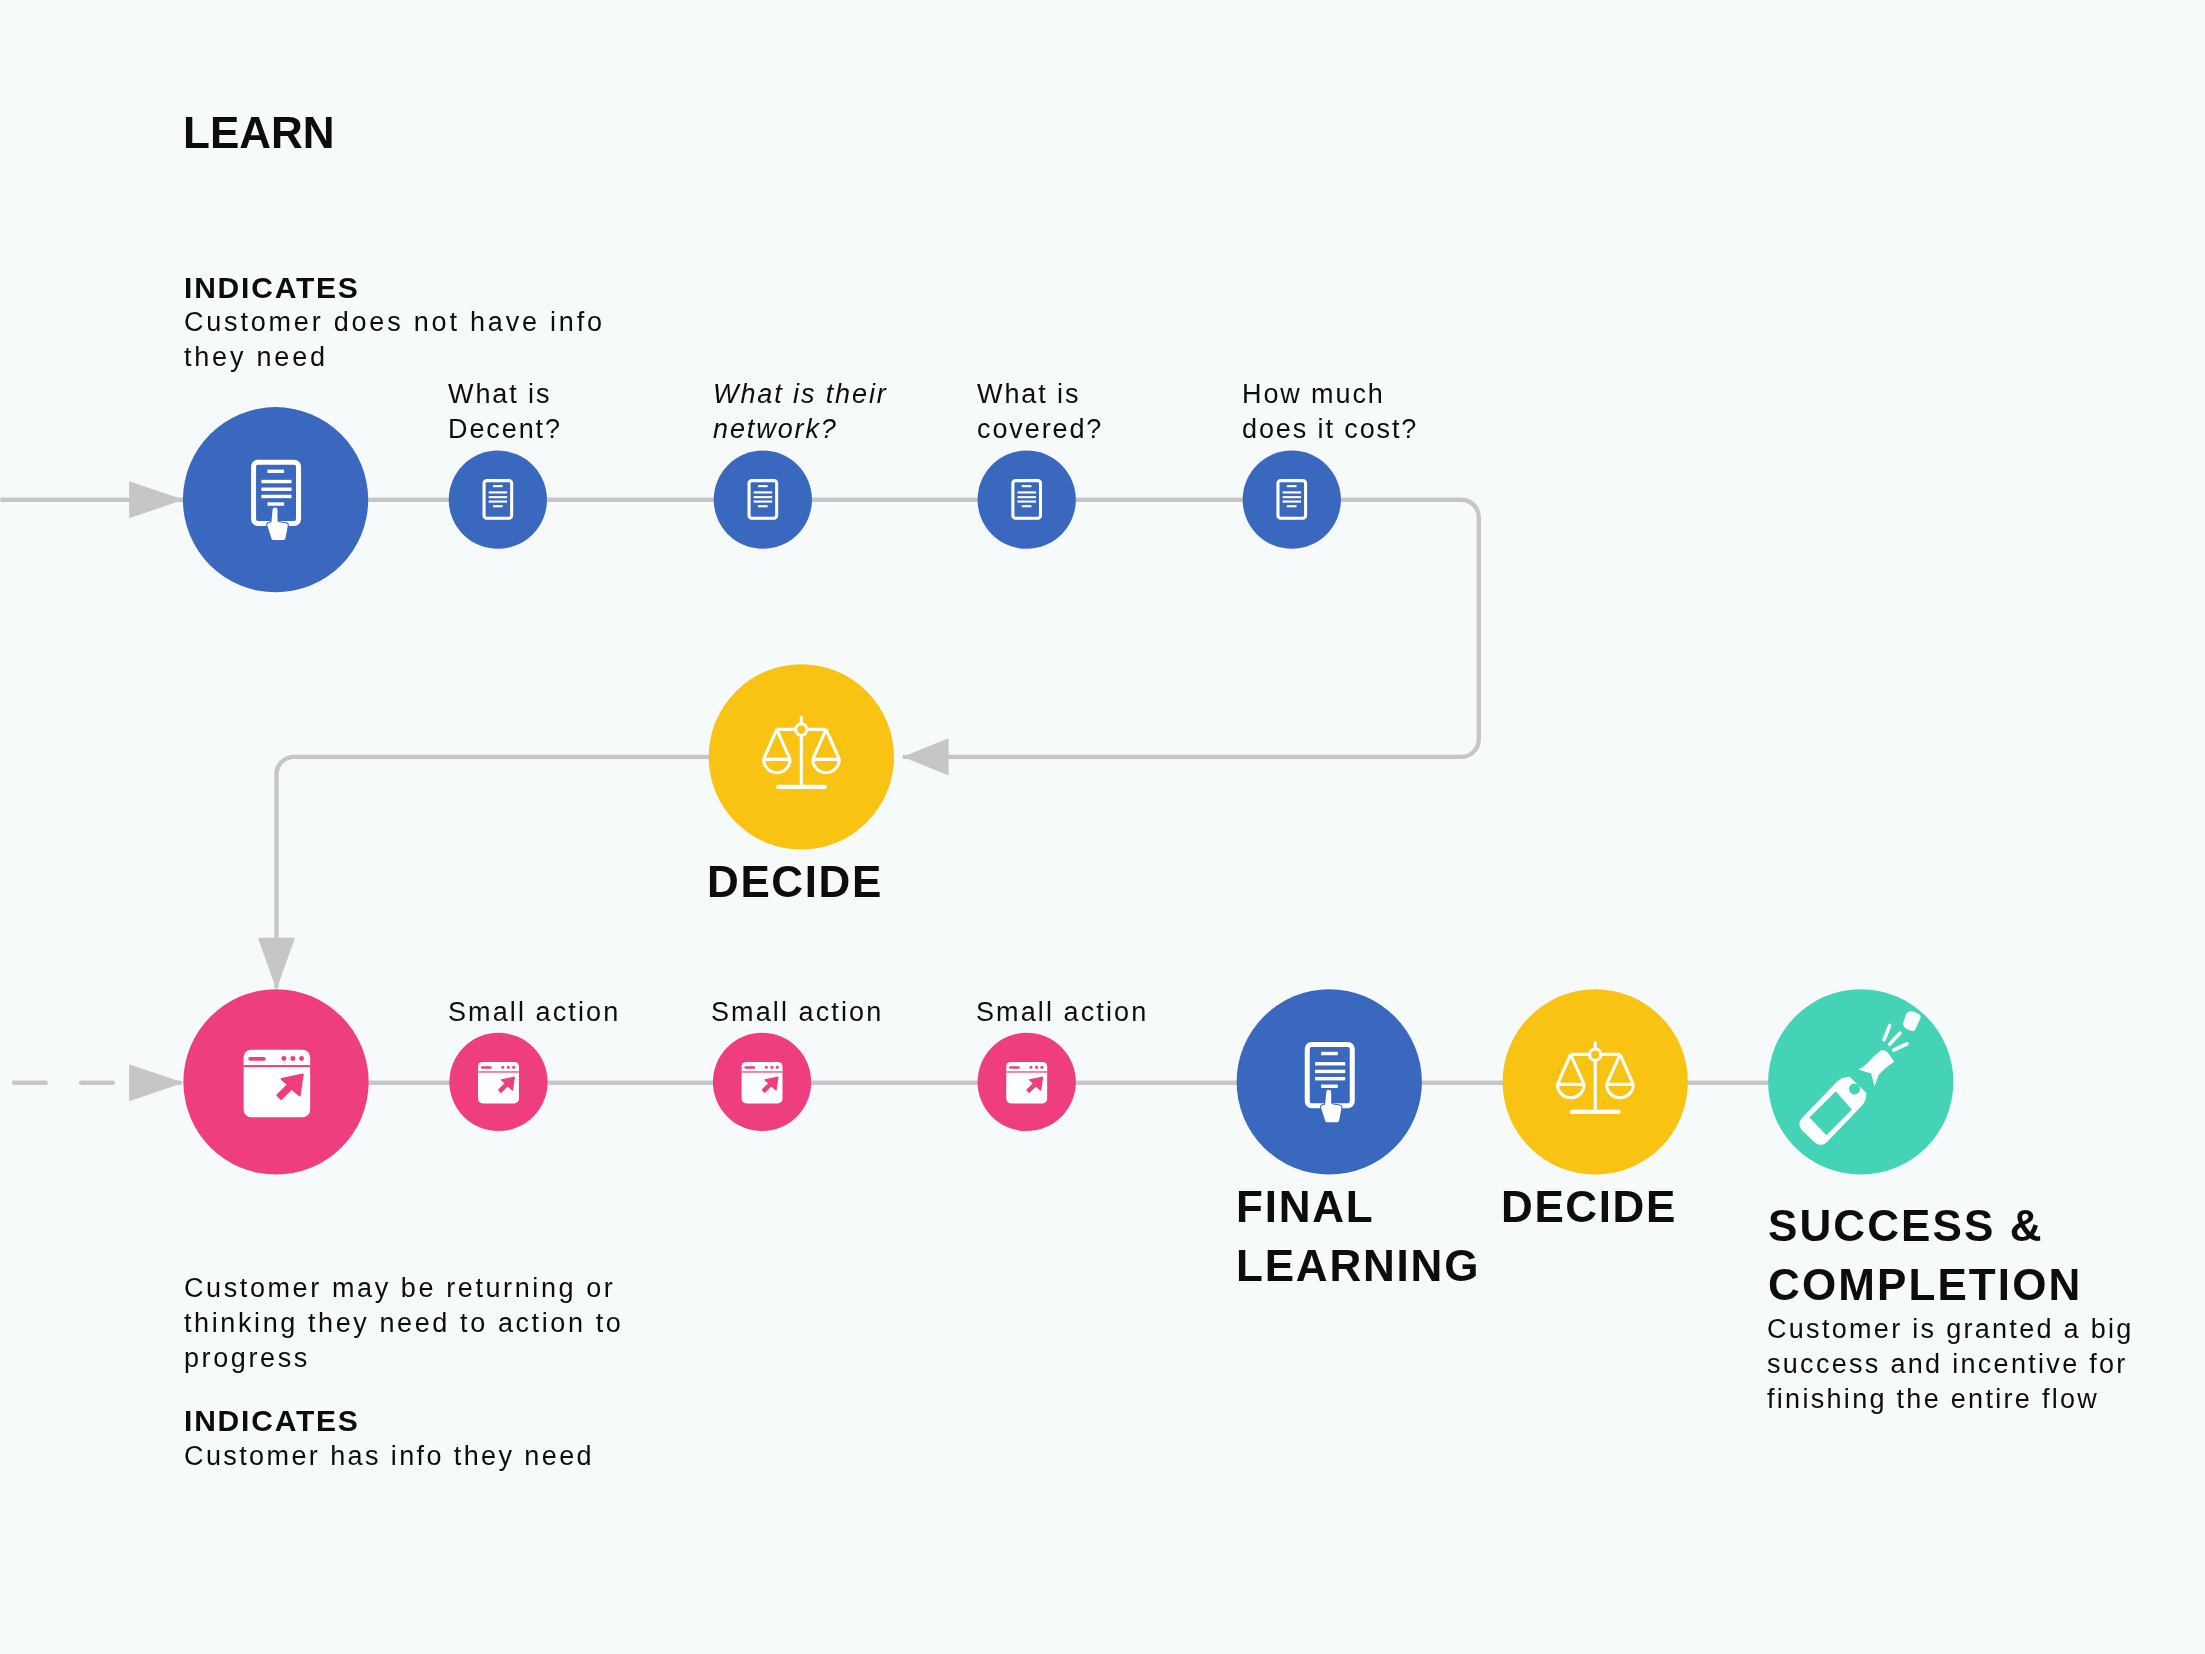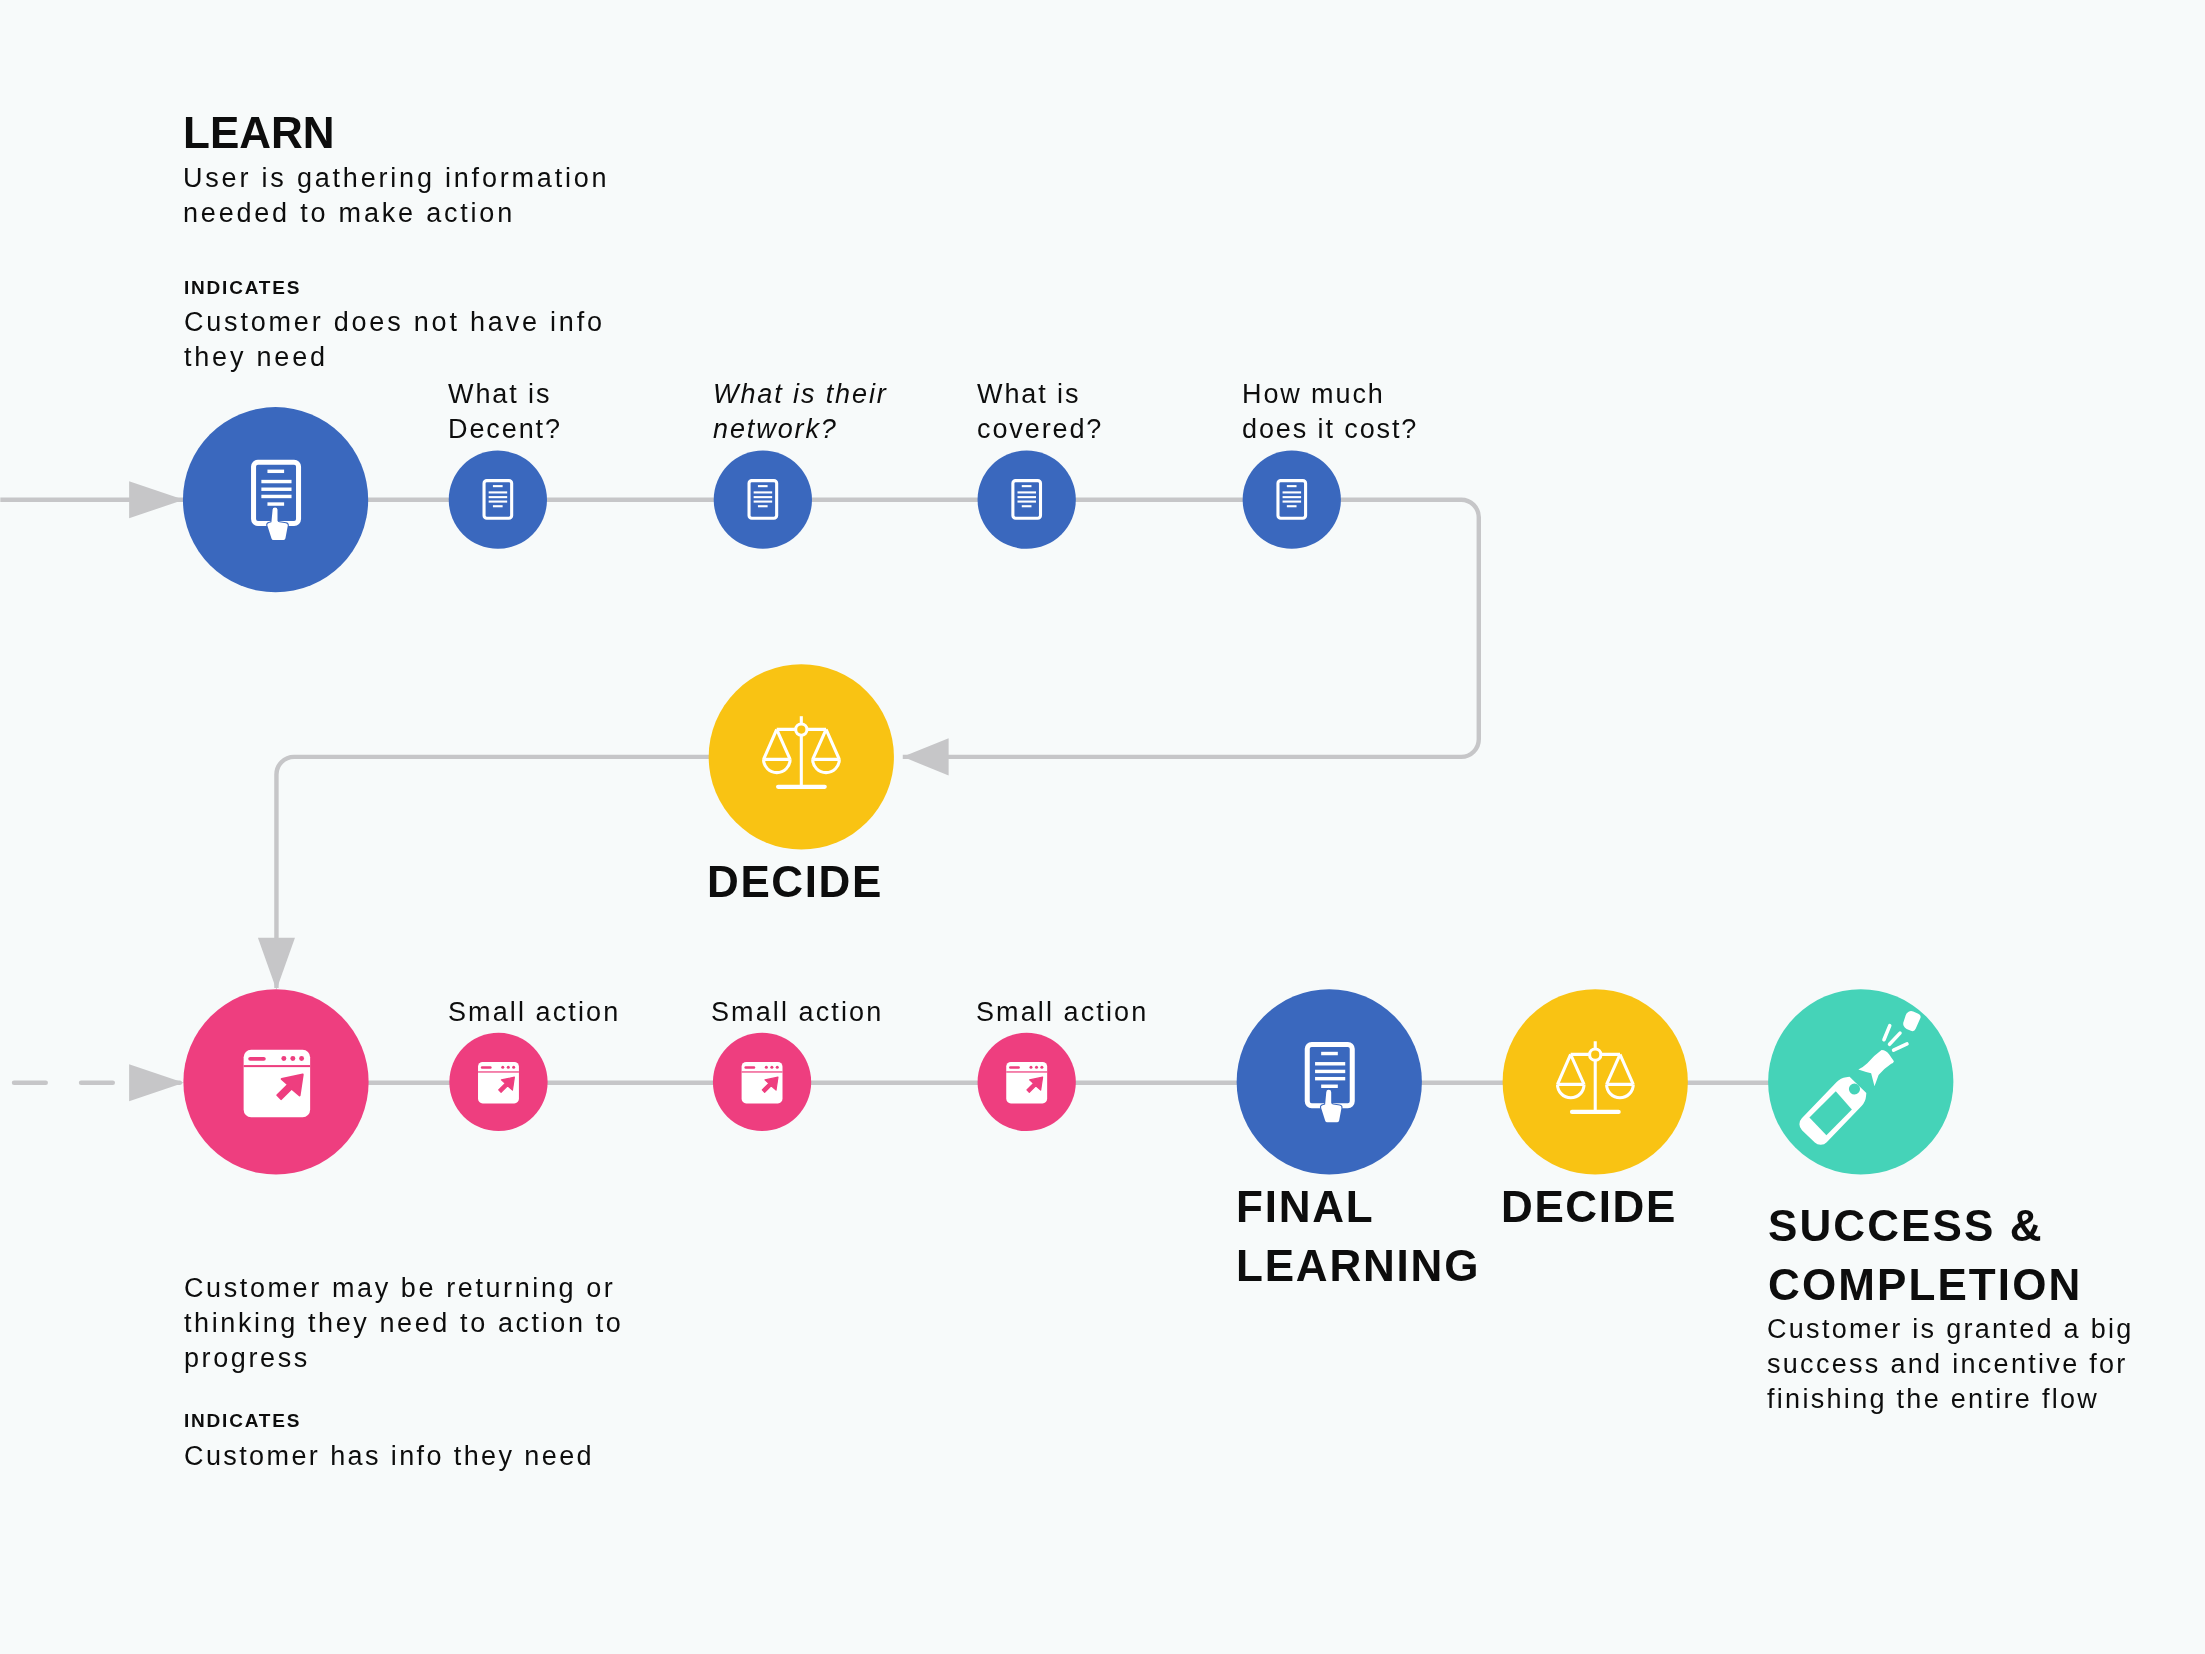--- a/index.html
+++ b/index.html
@@ -1,21 +1,21 @@
 <!DOCTYPE html>
 <html style="font-size:14px"><head>
 <meta charset="utf-8">
 <style>
   html,body{margin:0;padding:0;}
   body{width:2206px;height:1654px;background:#f7fafa;font-family:"Liberation Sans",sans-serif;overflow:hidden;}
   #stage{position:relative;width:2206px;height:1654px;background:#f7fafa;padding-left:18px;}
   svg.lay{position:absolute;left:0;top:0;width:2206px;height:1654px;overflow:visible;}
   .txt{position:absolute;color:#0d0d0d;white-space:pre;}
   .h1{font-weight:700;font-size:44px;line-height:59px;letter-spacing:1.8px;}
-  .h2{font-weight:700;font-size:19px;line-height:35px;letter-spacing:1.8px;}
+  .h2{font-weight:700;font-size:30px;line-height:35px;letter-spacing:1.8px;}
   .bd{font-weight:400;font-size:27px;line-height:35px;letter-spacing:2.1px;}
 </style>
 </head>
 <body>
 
 <div id="stage">
 <svg class="lay" viewBox="0 0 2500 1875">
   <g fill="none" stroke="#c6c6c8" stroke-width="5">
 
     <path d="M0 566.5 H 312"></path>
@@ -183,22 +183,20 @@
         </g>
   </g>
   <g>
     <circle cx="1163.5" cy="1226.5" r="55.7" fill="#ee3e7f"></circle>
     <g transform="translate(1163.5,1227.4) scale(0.615)" style="--c:#ee3e7f">
           <use href="#browser"></use>
         </g>
   </g>
 </svg>
 <div class="txt h1" style="left:183px;top:103px;letter-spacing:0px;">LEARN</div>
-<div class="txt bd" style="left:183px;top:161px;letter-spacing:2.8px;">User is gathering information
-needed to make action</div>
 <div class="txt h2" style="left:184px;top:270px;">INDICATES</div>
 <div class="txt bd" style="left:184px;top:305px;letter-spacing:2.8px;">Customer does not have info
 they need</div>
 
 <div class="txt bd" style="left:448px;top:377px;letter-spacing:1.9px;">What is
 Decent?</div>
 <div class="txt bd" style="left:713px;top:377px;letter-spacing:1.9px;font-style:italic;">What is their
 network?</div>
 <div class="txt bd" style="left:977px;top:377px;letter-spacing:1.9px;">What is
 covered?</div>

